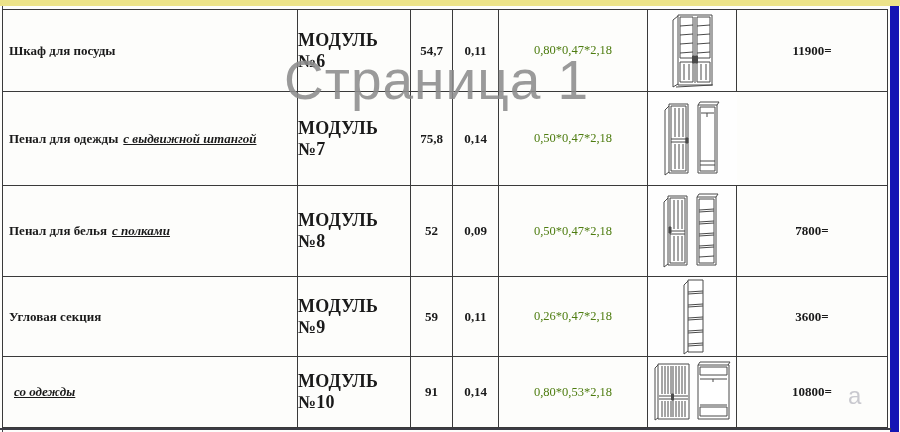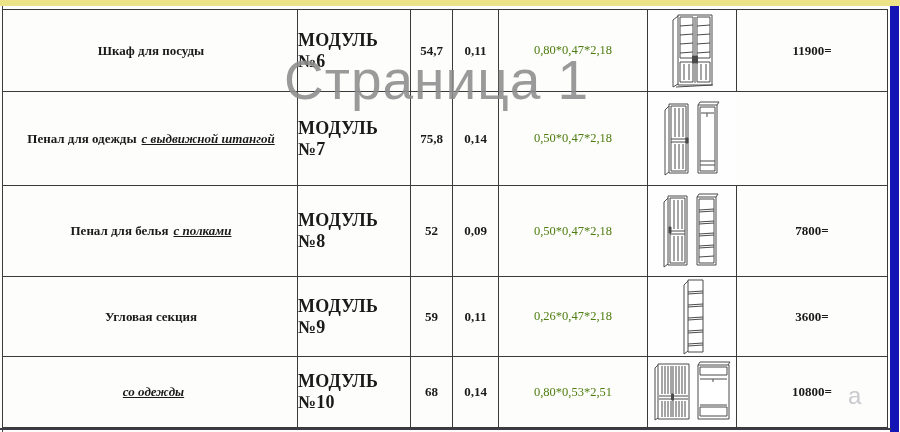--- a/index.html
+++ b/index.html
@@ -13,21 +13,21 @@
   .tbl{position:absolute;left:2px;top:9px;width:886px;height:419px;
        border:1px solid #3a3a3a;box-sizing:border-box;background:transparent;}
   .row{display:grid;grid-template-columns:295px 113px 42px 46px 149px 89px 150px;
        border-bottom:1px solid #3a3a3a;box-sizing:border-box;}
   .row:last-child{border-bottom:none;}
   .row.r1{height:82px}.row.r2{height:94px}.row.r3{height:91px}.row.r4{height:80px}.row.r5{height:70px}
   .cell{border-right:1px solid #3a3a3a;box-sizing:border-box;display:flex;
         align-items:center;justify-content:center;overflow:hidden;
         font-weight:bold;font-size:13px;color:#1a1a1a;}
   .cell:last-child{border-right:none;}
-  .cell.name{justify-content:center;padding:0 4px 0 6px;font-size:13px;white-space:nowrap;}
+  .cell.name{justify-content:flex-start;padding:0 4px 0 6px;font-size:13px;white-space:nowrap;}
   .name-note{font-style:italic;text-decoration:underline;margin-left:5px;}
   .cell.dims{font-weight:normal;font-size:12.5px;color:#4d7c0f;}
   .cell.module{font-size:18px;letter-spacing:.2px;}
   .cell.img{background:#fefefe;}
   .cell.price{font-size:13px;}
 
   .watermark{position:absolute;left:284px;top:48px;z-index:6;pointer-events:none;
              font-family:"Liberation Sans",sans-serif;font-size:55px;color:#8d8d8d;
              opacity:.88;letter-spacing:1px;white-space:nowrap;}
   .frag-a{position:absolute;left:848px;top:382px;z-index:6;font-family:"Liberation Sans",sans-serif;
@@ -188,23 +188,23 @@
         </svg>
       </div>
       <div class="cell price">3600=</div>
     </div>
 
     <div class="row r5">
       <div class="cell name">
         <span class="name-note">со одежды</span>
       </div>
       <div class="cell module">МОДУЛЬ №10</div>
-      <div class="cell">68</div>
+      <div class="cell">91</div>
       <div class="cell">0,14</div>
-      <div class="cell dims">0,80*0,53*2,51</div>
+      <div class="cell dims">0,80*0,53*2,18</div>
       <div class="cell img">
         <svg width="84" height="62" viewBox="0 0 84 62" fill="none" stroke="#4a4a4a" stroke-width="1">
           <path d="M8,4 L5,7 L5,59 L8,57" fill="#fff"></path>
           <rect x="8" y="3" width="31" height="55" fill="#fff"></rect>
           <line x1="23" y1="5" x2="23" y2="56"></line>
           <line x1="12" y1="5" x2="12" y2="33"></line>
             <line x1="15" y1="5" x2="15" y2="33"></line>
             <line x1="18" y1="5" x2="18" y2="33"></line>
             <line x1="21" y1="5" x2="21" y2="33"></line>
           <line x1="26" y1="5" x2="26" y2="33"></line>

